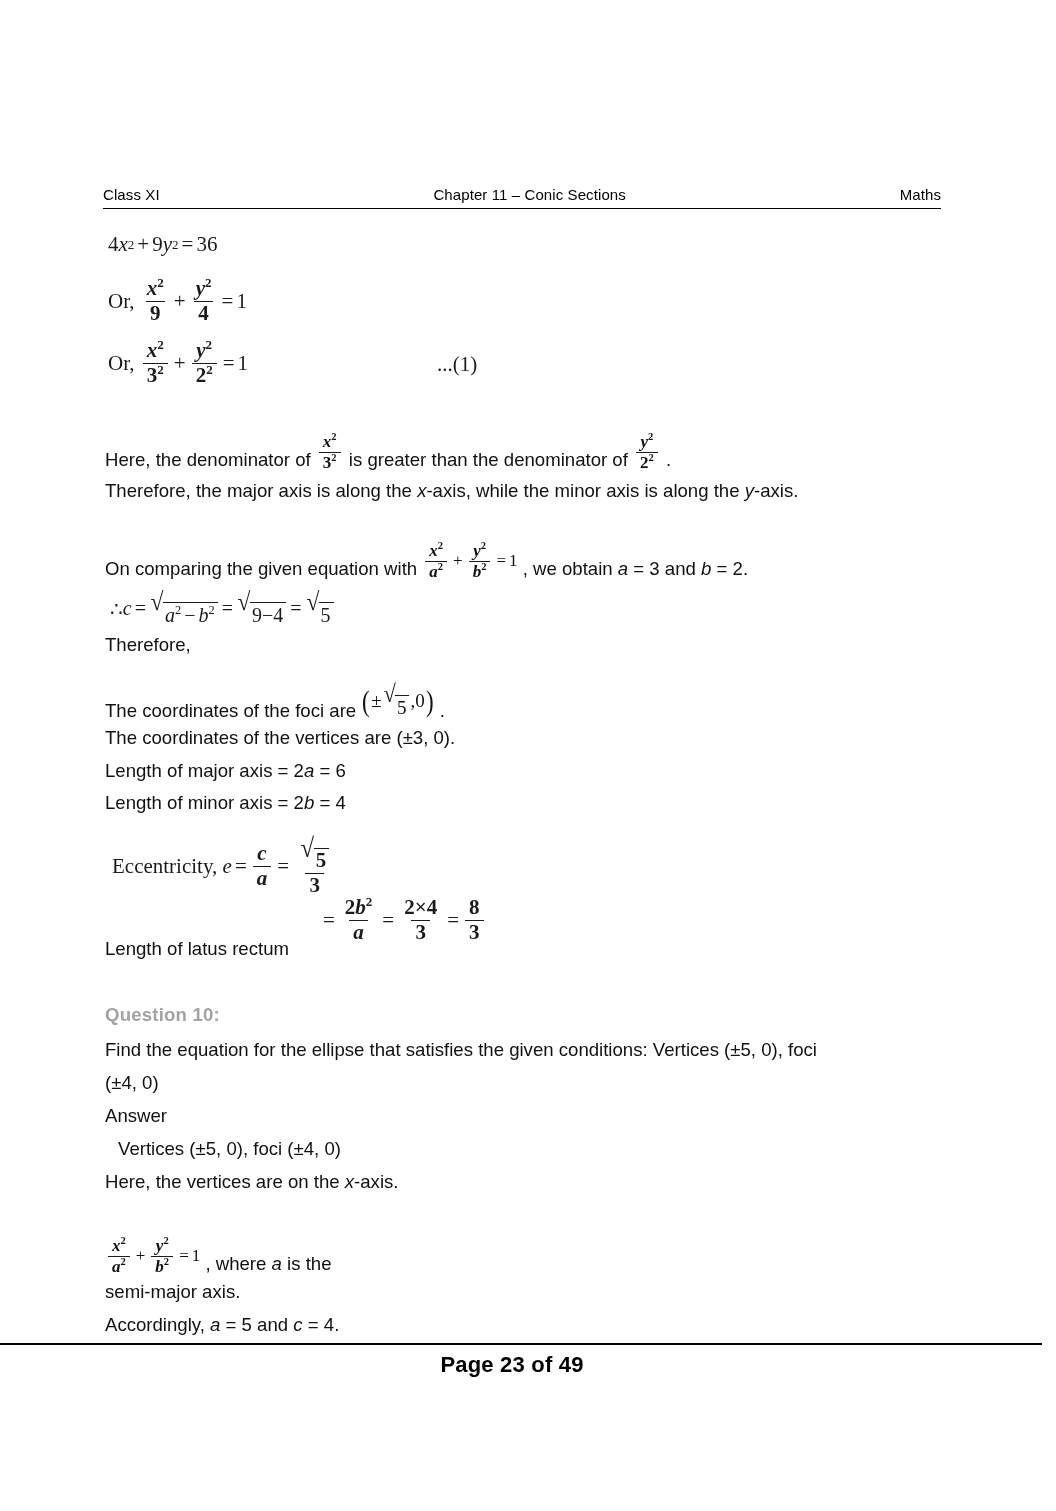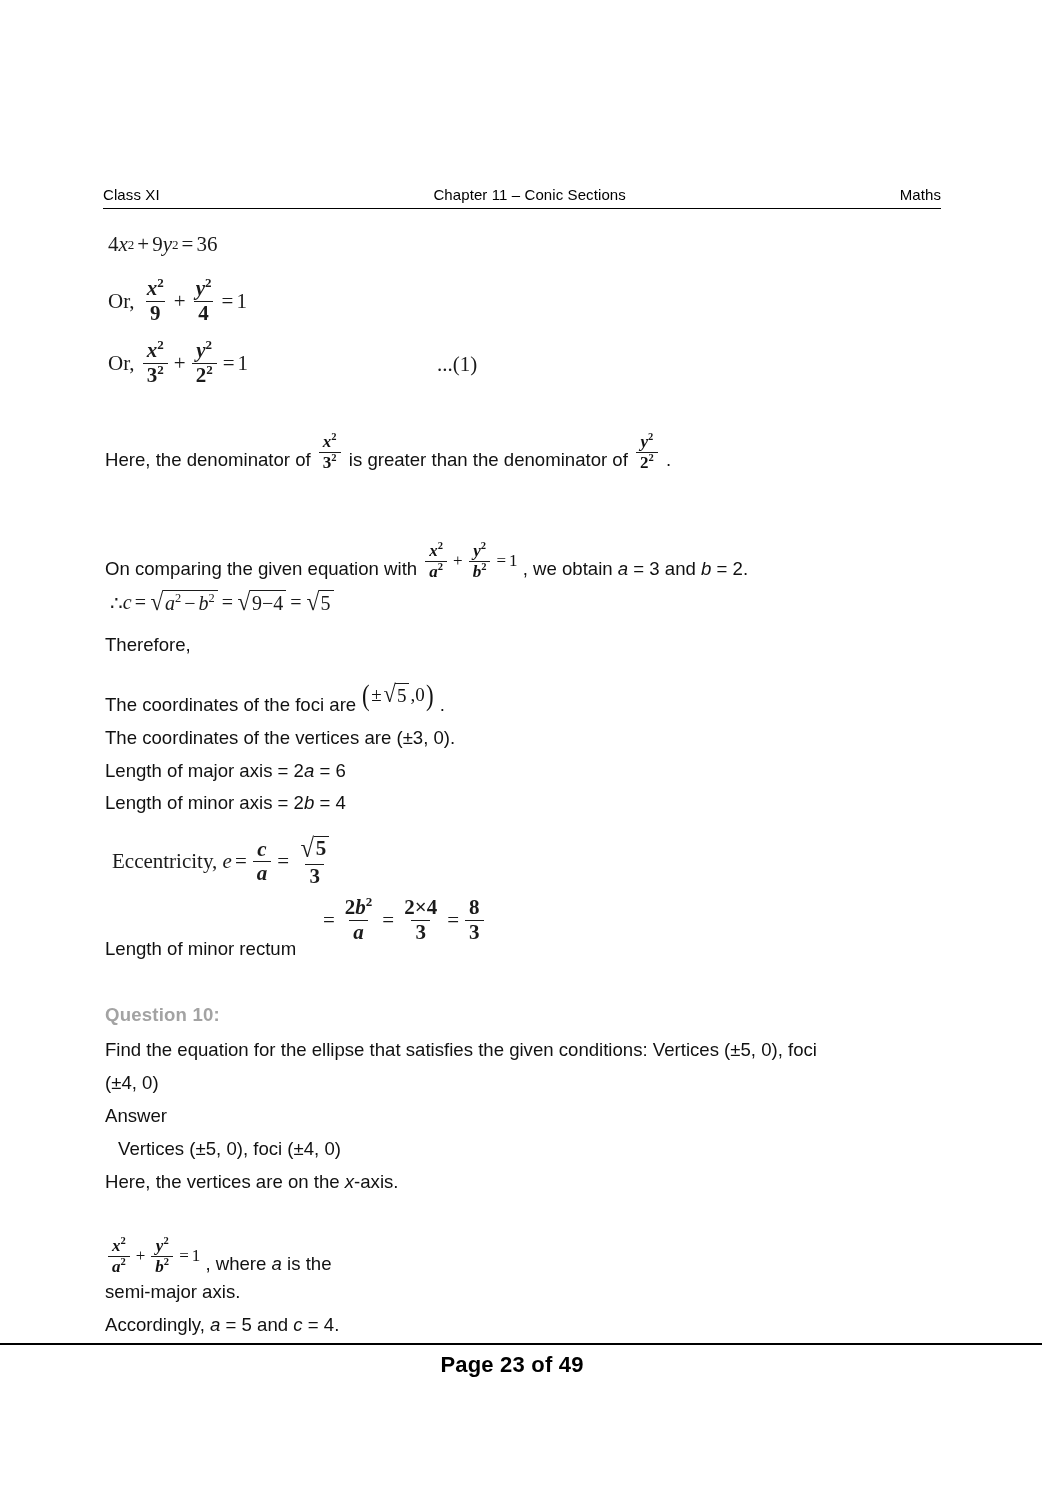--- a/index.html
+++ b/index.html
@@ -93,20 +93,21 @@
   }
   .sqrt > .rad {
     font-size: 1.28em;
     line-height: 1;
     transform: translateY(-1px) scaleX(.92);
     margin-right: -1px;
   }
   .sqrt > .rand {
     border-top: 1.3px solid #1b1b1b;
     padding: 1px 3px 0 2px;
+    margin-top: 12px;
   }
 
   
   .bigparen {
     font-size: 1.55em;
     line-height: .8;
     display: inline-block;
     transform: scaleX(.78);
   }
 
@@ -218,20 +219,23 @@
     <span>is greater than the denominator of</span>
     <span class="inline-math">
       <span class="frac">
         <span class="num"><span class="mi">y</span><sup class="pw">2</sup></span>
         <span class="den"><span>2</span><sup class="pw">2</sup></span>
       </span>
     </span>
     <span>.</span>
   </div>
 
+  <div class="line" style="left:105px; top:480px;">
+    <span>Therefore, the major axis is along the </span><i>x</i><span>-axis, while the minor axis is along the </span><i>y</i><span>-axis.</span>
+  </div>
 
   <div class="line" style="left:105px; top:551px;">
     <span>On comparing the given equation with</span>
     <span class="inline-math">
       <span class="frac">
         <span class="num"><span class="mi">x</span><sup class="pw">2</sup></span>
         <span class="den"><span class="mi">a</span><sup class="pw">2</sup></span>
       </span>
       <span class="op">+</span>
       <span class="frac">
@@ -327,21 +331,21 @@
         <span class="num">2×4</span>
         <span class="den">3</span>
       </span>
       <span class="op">=</span>
       <span class="frac">
         <span class="num">8</span>
         <span class="den">3</span>
       </span>
     </span>
   </div>
-  <div class="line" style="left:105px; top:938px;">Length of minor rectum</div>
+  <div class="line" style="left:105px; top:938px;">Length of latus rectum</div>
 
   <div class="q-heading" style="left:105px; top:1004px;">Question 10:</div>
 
   <div class="line" style="left:105px; top:1039px;">Find the equation for the ellipse that satisfies the given conditions: Vertices (±5, 0), foci</div>
   <div class="line" style="left:105px; top:1072px;">(±4, 0)</div>
   <div class="line" style="left:105px; top:1105px;">Answer</div>
   <div class="line" style="left:105px; top:1138px;margin-left:13px;">Vertices (±5, 0), foci (±4, 0)</div>
   <div class="line" style="left:105px; top:1171px;">
     <span>Here, the vertices are on the </span><i>x</i><span>-axis.</span>
   </div>

